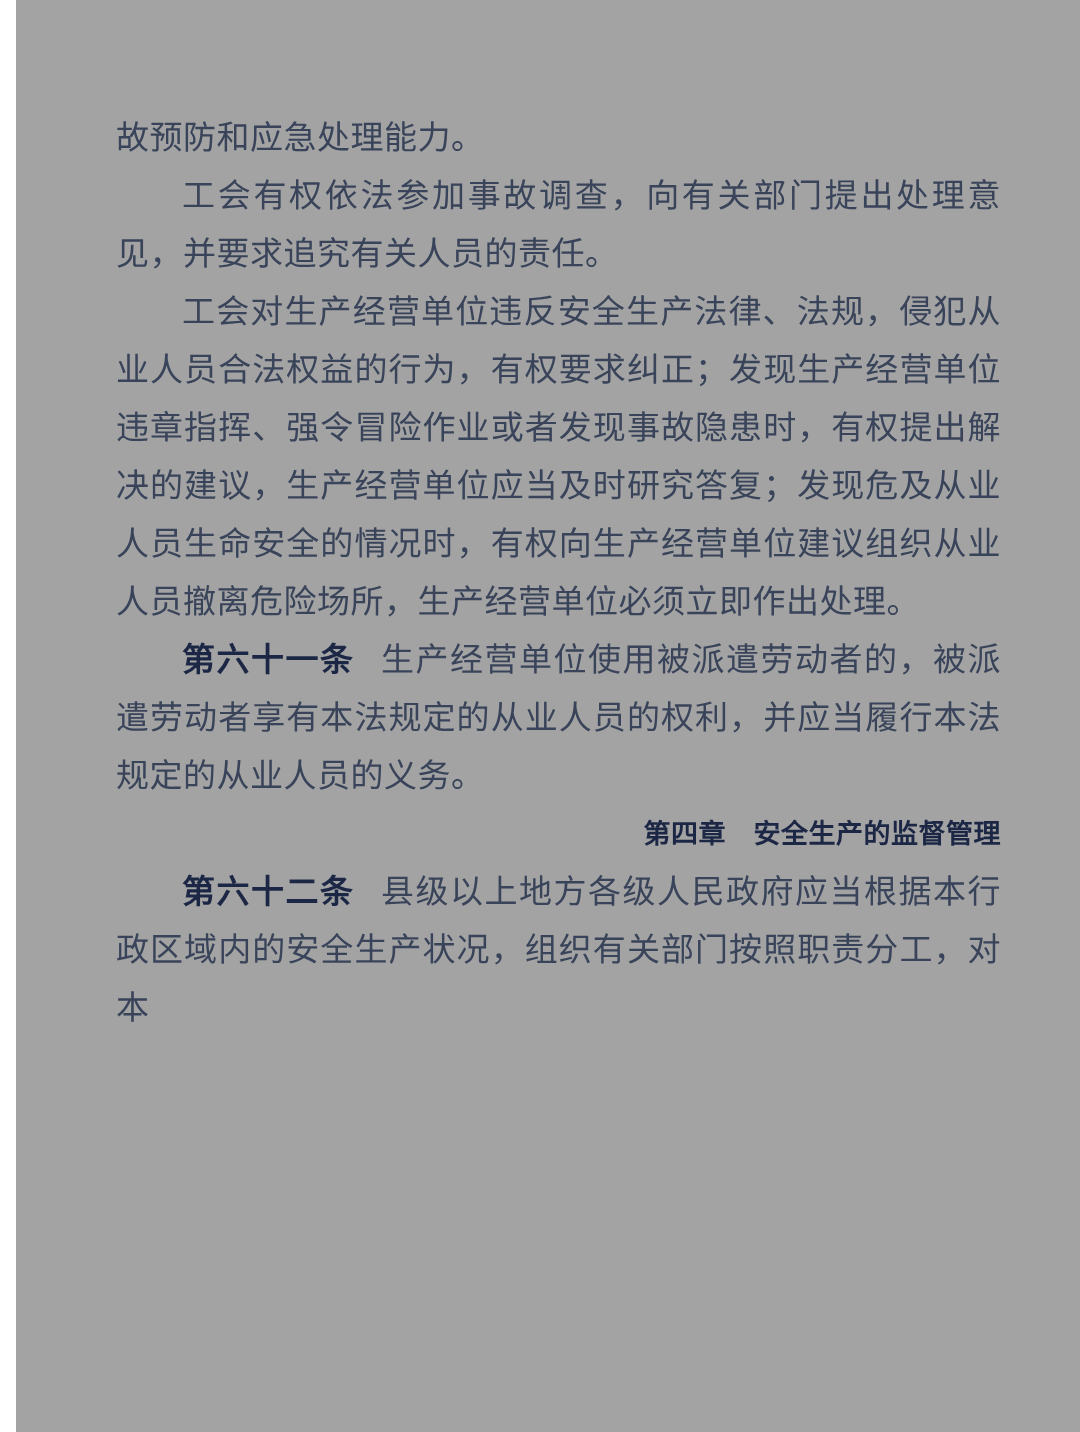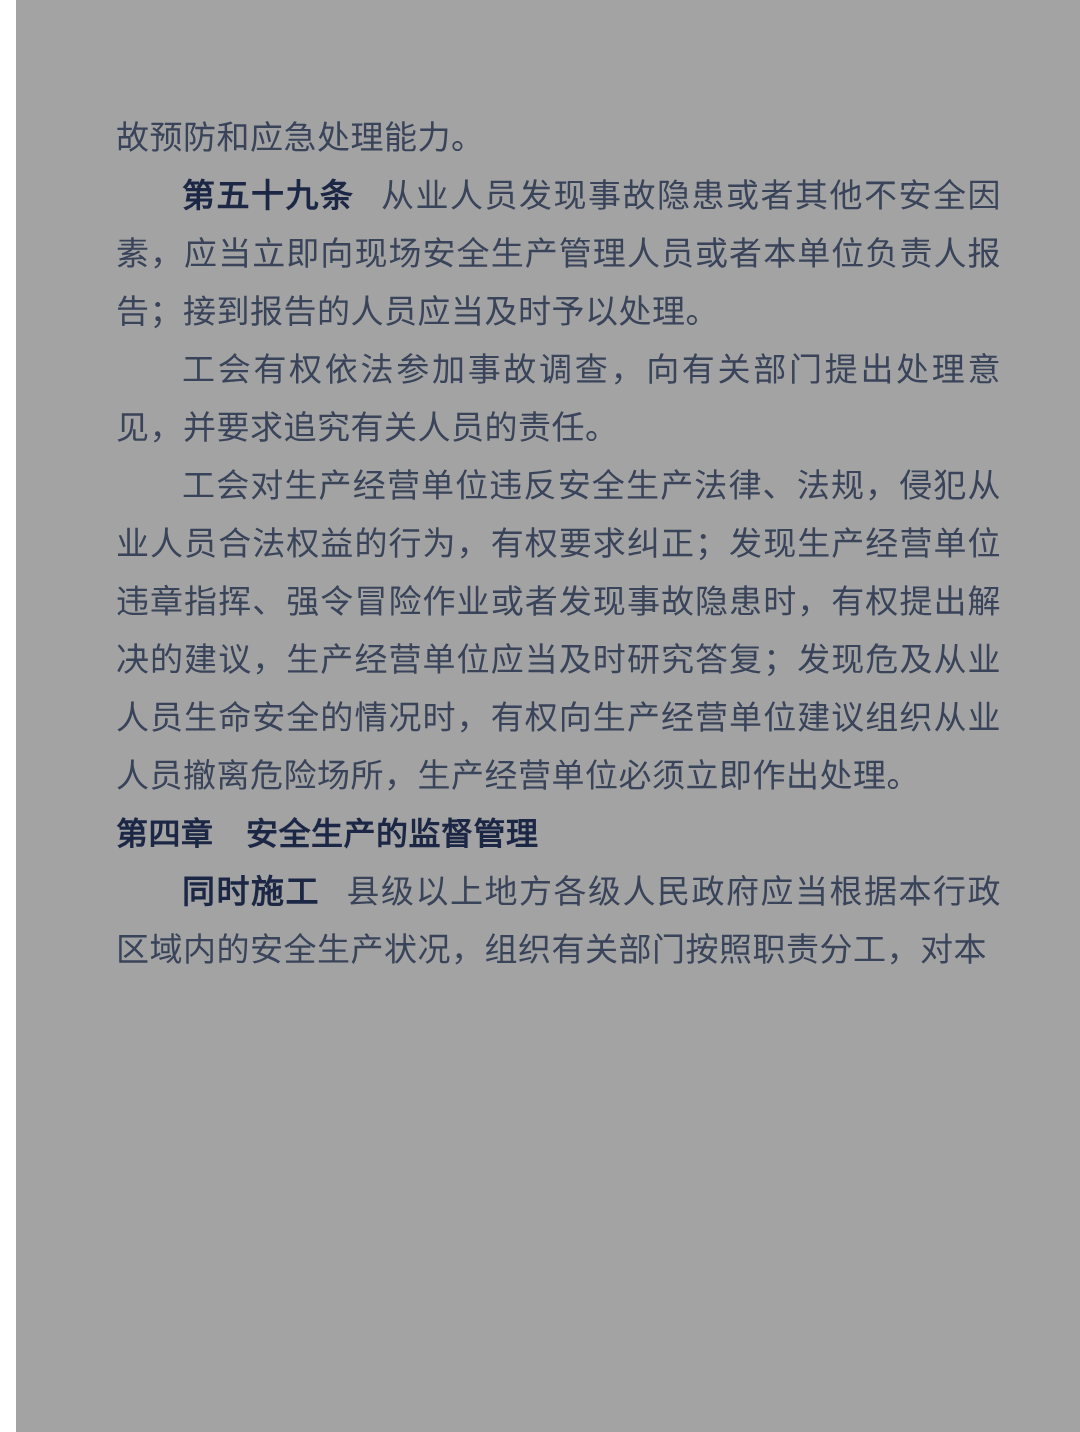--- a/index.html
+++ b/index.html
@@ -35,43 +35,43 @@
     text-indent: 0;
   }
   .article-label {
     font-family: "Liberation Sans", sans-serif;
     font-weight: 700;
     color: #1c2746;
     margin-right: 0.8em;
   }
   .para.chapter {
     text-indent: 0;
-    text-align: left;
+    text-align: right;
     font-family: "Liberation Sans", sans-serif;
     font-weight: 700;
-    font-size: 32px;
+    font-size: 27px;
     color: #1c2746;
   }
 </style>
 </head>
 <body>
 
 <main class="page">
 
   <p class="para continuation">故预防和应急处理能力。</p>
 
-  <p class="para article">
-    <b class="article-label">第五十九条</b><span>从业人员发现事故隐患或者其他不安全因素，应当立即向现场安全生产管理人员或者本单位负责人报告；接到报告的人员应当及时予以处理。</span>
-  </p>
 
 
   <p class="para">工会有权依法参加事故调查，向有关部门提出处理意见，并要求追究有关人员的责任。</p>
 
   <p class="para">工会对生产经营单位违反安全生产法律、法规，侵犯从业人员合法权益的行为，有权要求纠正；发现生产经营单位违章指挥、强令冒险作业或者发现事故隐患时，有权提出解决的建议，生产经营单位应当及时研究答复；发现危及从业人员生命安全的情况时，有权向生产经营单位建议组织从业人员撤离危险场所，生产经营单位必须立即作出处理。</p>
 
+  <p class="para article">
+    <b class="article-label">第六十一条</b><span>生产经营单位使用被派遣劳动者的，被派遣劳动者享有本法规定的从业人员的权利，并应当履行本法规定的从业人员的义务。</span>
+  </p>
 
   <p class="para chapter">第四章　安全生产的监督管理</p>
 
   <p class="para article">
-    <b class="article-label">同时施工</b><span>县级以上地方各级人民政府应当根据本行政区域内的安全生产状况，组织有关部门按照职责分工，对本</span>
+    <b class="article-label">第六十二条</b><span>县级以上地方各级人民政府应当根据本行政区域内的安全生产状况，组织有关部门按照职责分工，对本</span>
   </p>
 
 </main>
 
 </body></html>

